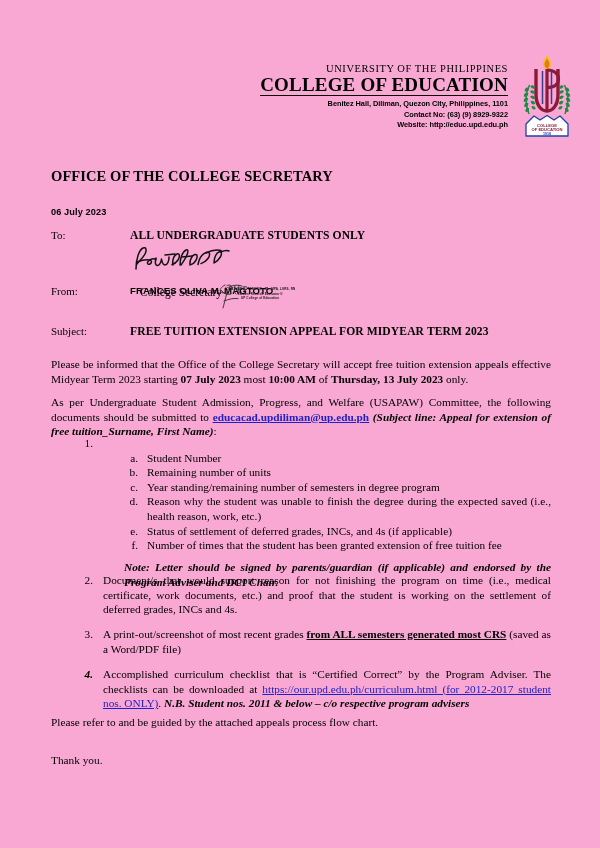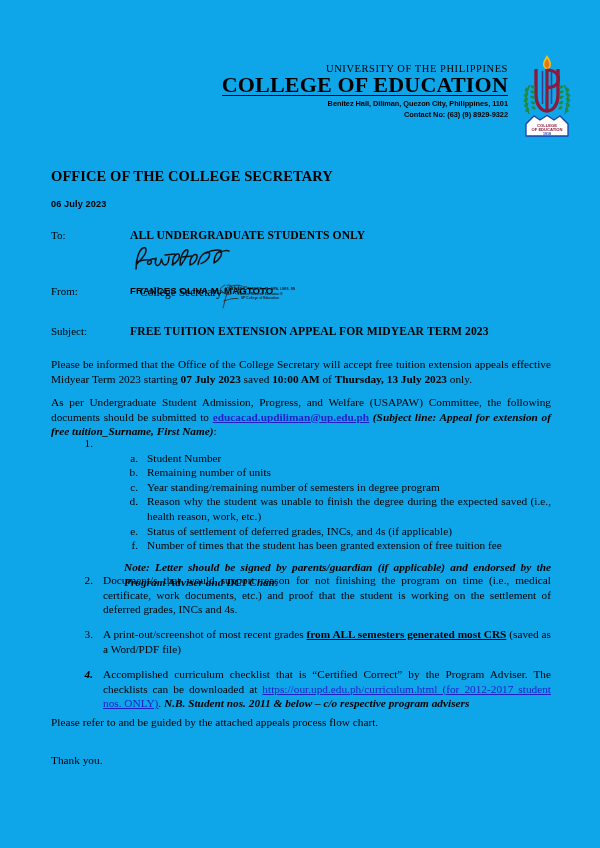--- a/index.html
+++ b/index.html
@@ -12,21 +12,21 @@
     height: 848px;
     font-family: "Liberation Serif", "DejaVu Serif", serif;
     color: #000000;
     position: relative;
     overflow: hidden;
   }
   .page {
     width: 600px;
     height: 848px;
     position: relative;
-    background: #0ea5e9;
+    background: #f9a8d4;
     box-sizing: border-box;
   }
 
   
   .letterhead {
     position: absolute;
     top: 52px;
     right: 22px;
     display: flex;
     align-items: flex-start;
@@ -40,21 +40,21 @@
   .lh-university {
     font-family: "Liberation Serif", serif;
     font-size: 10.5px;
     letter-spacing: 0.55px;
     line-height: 13px;
     white-space: nowrap;
   }
   .lh-college {
     font-family: "Liberation Serif", serif;
     font-weight: bold;
-    font-size: 22px;
+    font-size: 19px;
     letter-spacing: 0.2px;
     line-height: 20px;
     border-bottom: 1.3px solid #000;
     padding-bottom: 0px;
     display: inline-block;
     white-space: nowrap;
   }
   .lh-addr {
     font-family: "Liberation Sans", sans-serif;
     font-size: 7.4px;
@@ -76,21 +76,21 @@
     position: absolute;
     left: 51px;
     top: 168px;
     font-weight: bold;
     font-size: 14.5px;
     letter-spacing: 0.1px;
   }
   .date-line {
     position: absolute;
     left: 51px;
-    top: 199px;
+    top: 207px;
     font-family: "Liberation Sans", sans-serif;
     font-weight: bold;
     font-size: 9.2px;
     letter-spacing: 0.1px;
   }
 
   .field-row {
     position: absolute;
     left: 51px;
     display: flex;
@@ -222,20 +222,21 @@
 <body>
 
 <div class="page">
 
   <div class="letterhead">
     <div class="lh-text">
       <div class="lh-university">UNIVERSITY OF THE PHILIPPINES</div>
       <div><span class="lh-college">COLLEGE OF EDUCATION</span></div>
       <div class="lh-addr">Benitez Hall, Diliman, Quezon City, Philippines, 1101</div>
       <div class="lh-addr" style="margin-top:0">Contact No: (63) (9) 8929-9322</div>
+      <div class="lh-addr" style="margin-top:0">Website: http://educ.upd.edu.ph</div>
     </div>
 
     <div class="logo-box">
       <svg viewBox="0 0 62 88" width="62" height="88" xmlns="http://www.w3.org/2000/svg">
 
         <path d="M31 3 C33.5 7 35.2 9.5 35 12.5 C34.8 15.5 32.8 17.2 31 17.2 C29.2 17.2 27.2 15.5 27 12.5 C26.8 9.5 28.5 7 31 3 Z" fill="#f2c01e"></path>
         <path d="M31 6.5 C32.6 9.2 33.6 10.8 33.5 12.8 C33.4 14.8 32.2 15.9 31 15.9 C29.8 15.9 28.6 14.8 28.5 12.8 C28.4 10.8 29.4 9.2 31 6.5 Z" fill="#e8761a"></path>
 
         <path d="M20 17 L20 42 C20 53 25 59 31 59 C37 59 42 53 42 42 L42 17" fill="none" stroke="#8c1b3a" stroke-width="3.4"></path>
 
@@ -334,21 +335,21 @@
     <div>Student Records Evaluator II</div>
     <div>UP College of Education</div>
   </div>
 
   <div class="field-row row-subj">
     <div class="field-label">Subject:</div>
     <div class="field-value">FREE TUITION EXTENSION APPEAL FOR MIDYEAR TERM  2023</div>
   </div>
 
   <div class="para p1">
-    <span>Please be informed that the Office of the College Secretary will accept free tuition extension appeals effective Midyear Term 2023 starting </span><span class="bold">07 July 2023</span><span> saved </span><span class="bold">10:00 AM</span><span> of </span><span class="bold">Thursday, 13 July 2023</span><span> only.</span>
+    <span>Please be informed that the Office of the College Secretary will accept free tuition extension appeals effective Midyear Term 2023 starting </span><span class="bold">07 July 2023</span><span> most </span><span class="bold">10:00 AM</span><span> of </span><span class="bold">Thursday, 13 July 2023</span><span> only.</span>
   </div>
 
   <div class="para p2">
     <span>As per Undergraduate Student Admission, Progress, and Welfare (USAPAW) Committee, the following documents should be submitted to </span><span class="lnk-b">educacad.updiliman@up.edu.ph</span><span> </span><span class="bi">(Subject line: Appeal for extension of free tuition_Surname, First Name)</span><span>:</span>
   </div>
 
   <div class="olist list-1">
     <div class="li lvl1">
       <div class="li-marker">1.</div>
     </div>

